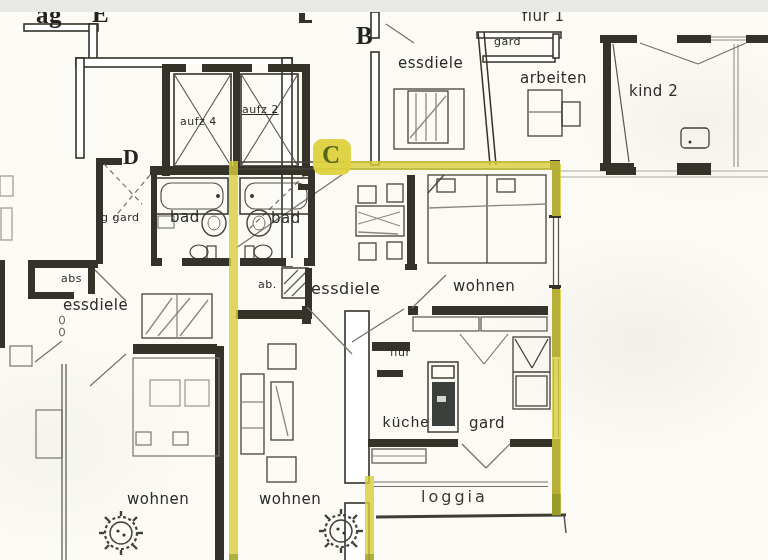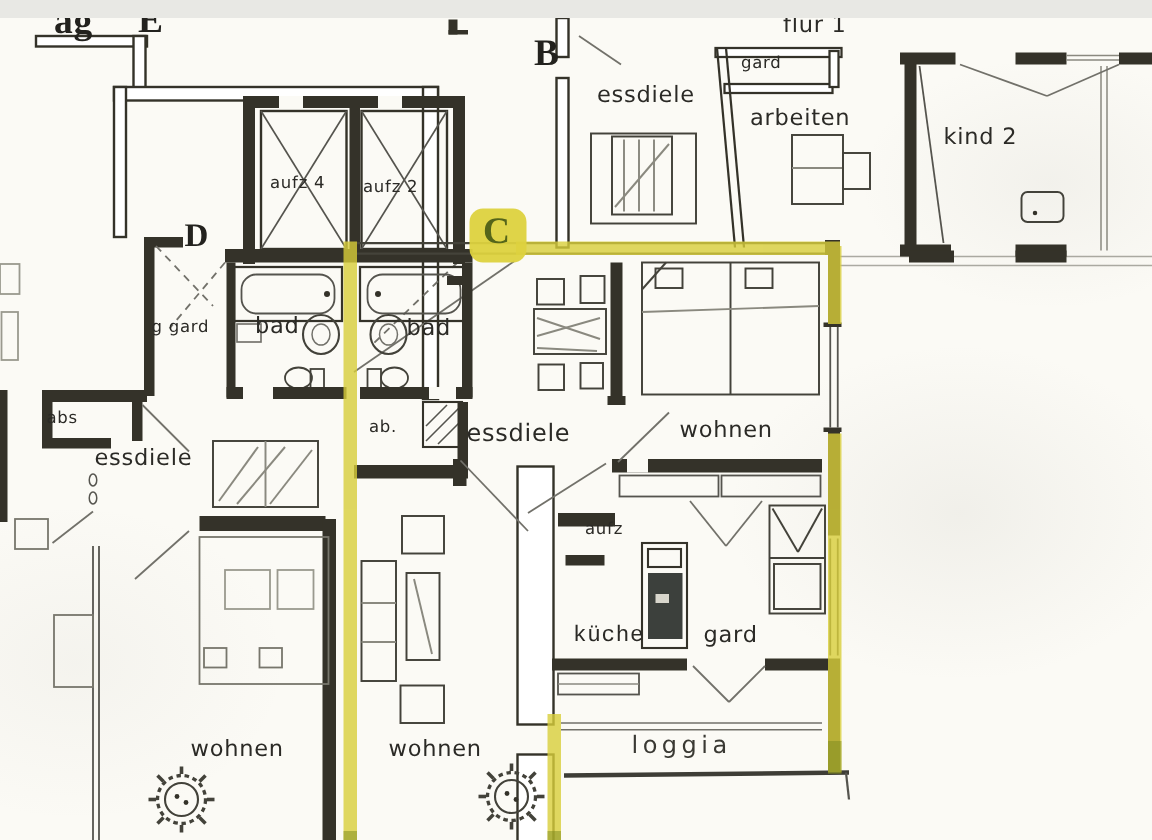--- a/index.html
+++ b/index.html
@@ -354,33 +354,33 @@
 </svg>
 
 <span class="lbl serif marker" style="left:36px;top:-10px;">ag</span>
 <span class="lbl serif marker" style="left:92px;top:-11px;">E</span>
 <span class="lbl serif marker" style="left:356px;top:11px;">B</span>
 <span class="lbl serif c-marker" style="left:322px;top:130px;">C</span>
 <span class="lbl serif marker" style="left:123px;top:134px;font-size:22px;">D</span>
 
 <span class="lbl" style="left:522px;top:-3px;">flur 1</span>
 <span class="lbl s14" style="left:494px;top:24px;">gard</span>
-<span class="lbl" style="left:500px;top:59px;">arbeiten</span>
+<span class="lbl" style="left:520px;top:59px;">arbeiten</span>
 <span class="lbl" style="left:629px;top:72px;">kind 2</span>
 <span class="lbl" style="left:398px;top:44px;">essdiele</span>
 <span class="lbl s14" style="left:180px;top:104px;">aufz 4</span>
-<span class="lbl s14" style="left:242px;top:107px;">aufz 2</span>
+<span class="lbl s14" style="left:242px;top:92px;text-decoration:underline;">aufz 2</span>
 <span class="lbl s14" style="left:101px;top:200px;">g gard</span>
 <span class="lbl" style="left:170px;top:198px;">bad</span>
 <span class="lbl" style="left:271px;top:199px;">bad</span>
-<span class="lbl s14" style="left:31px;top:261px;">abs</span>
+<span class="lbl s14" style="left:61px;top:261px;">abs</span>
 <span class="lbl" style="left:63px;top:286px;">essdiele</span>
-<span class="lbl s14" style="left:246px;top:267px;text-align:right;">ab.</span>
+<span class="lbl s14" style="left:258px;top:267px;text-align:right;">ab.</span>
 <span class="lbl s16" style="left:311px;top:269px;">essdiele</span>
 <span class="lbl" style="left:453px;top:267px;">wohnen</span>
-<span class="lbl s14" style="left:390px;top:335px;">aufz</span>
+<span class="lbl s14" style="left:390px;top:335px;">flur</span>
 <span class="lbl" style="left:382px;top:404px;font-family:Liberation Mono, monospace;">küche</span>
 <span class="lbl" style="left:469px;top:404px;">gard</span>
 <span class="lbl" style="left:127px;top:480px;">wohnen</span>
 <span class="lbl" style="left:259px;top:480px;">wohnen</span>
 <span class="lbl s16 loggia" style="left:421px;top:477px;">loggia</span>
 
 </div>
 
 </body></html>

